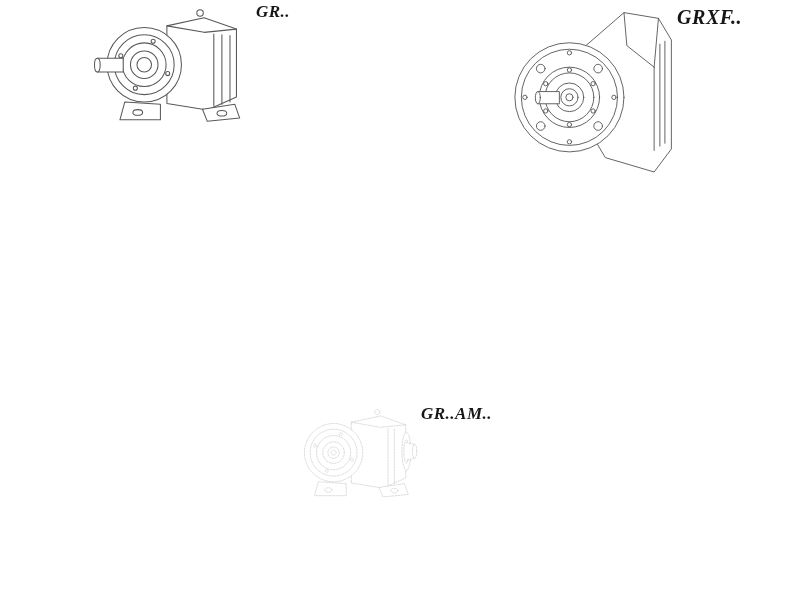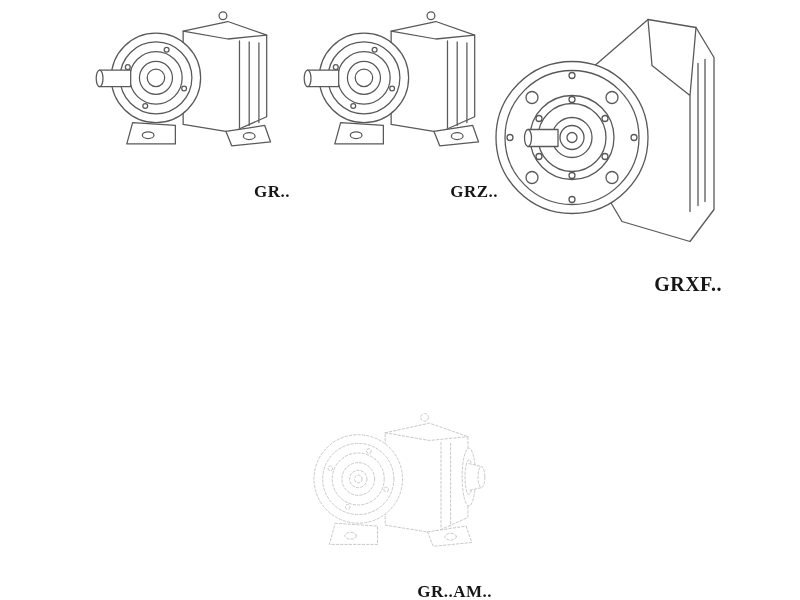--- a/index.html
+++ b/index.html
@@ -1,18 +1,18 @@
 <!DOCTYPE html>
 <html style="--line: #595959; --ghost: #c7c7c7; --label: #161616;"><head>
 <meta charset="utf-8">
 <style>
   html,body{margin:0;padding:0;background:#fff;}
   #page{position:relative;width:800px;height:600px;background:#fff;overflow:hidden;
         font-family:"Liberation Serif", serif;}
-  .unit{position:absolute;margin:0;display:flex;flex-direction:column;align-items:flex-end;}
+  .unit{position:absolute;margin:0;display:flex;flex-direction:row;align-items:flex-start;font-style:italic;}
   .unit svg.art{width:100%;flex:1;display:block;
         stroke:var(--line,#595959);fill:none;stroke-width:1.3;
         stroke-linejoin:round;stroke-linecap:round;}
   .unit svg.art.ghost{stroke:var(--ghost,#c7c7c7);stroke-width:1;stroke-dasharray:2.5 2;}
   .lbl{font-weight:bold;font-size:17px;color:var(--label,#161616);
        letter-spacing:.5px;padding-top:2px;white-space:nowrap;}
   .lbl.big{font-size:20px;}
   #defs{position:absolute;width:0;height:0;overflow:hidden;}
 </style>
 </head>
@@ -145,28 +145,22 @@
 
 <div id="page">
 
   <figure class="unit" style="left:86px;top:0;width:204px;height:202px">
     <svg class="art" viewBox="0 0 210 185">
         <use href="#gb-foot"></use>
       </svg>
     <figcaption class="lbl">GR..</figcaption>
   </figure>
 
-  <figure class="unit" style="left:294px;top:0;width:204px;height:202px">
-    <svg class="art" viewBox="0 0 210 185">
-        <use href="#gb-foot"></use>
-      </svg>
-    <figcaption class="lbl">GRZ..</figcaption>
-  </figure>
 
-  <figure class="unit" style="left:492px;top:4px;width:230px;height:292px">
+  <figure class="unit" style="left:512px;top:4px;width:230px;height:292px">
     <svg class="art" viewBox="0 0 230 260">
         <use href="#gb-grxf"></use>
       </svg>
     <figcaption class="lbl big">GRXF..</figcaption>
   </figure>
 
 
 
 
 

